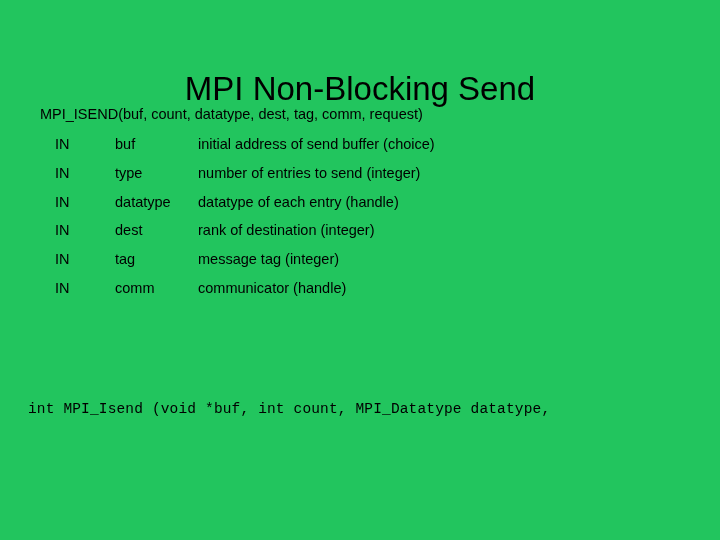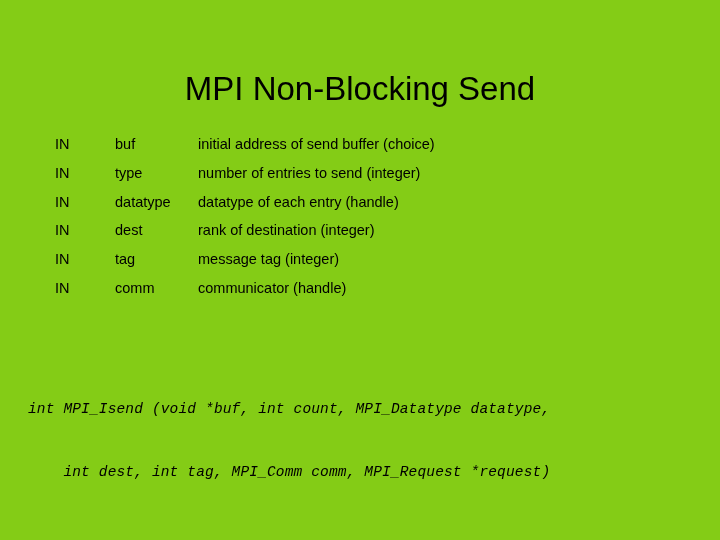--- a/index.html
+++ b/index.html
@@ -12,21 +12,21 @@
     height: 540px;
     position: relative;
     overflow: hidden;
     font-family: "Liberation Sans", sans-serif;
     color: #000000;
     -webkit-font-smoothing: none;
   }
   .slide {
     position: absolute;
     inset: 0;
-    background: #84cc16;
+    background: #22c55e;
   }
 
   
   .slide-title {
     position: absolute;
     left: 0;
     top: 48px;
     width: 720px;
     text-align: center;
     font-family: "Liberation Sans", sans-serif;
@@ -71,33 +71,33 @@
 
   
   .binding {
     position: absolute;
     left: 28px;
     font-family: "Liberation Mono", "DejaVu Sans Mono", monospace;
     font-size: 14.5px;
     line-height: 21px;
     white-space: pre;
     letter-spacing: 0.15px;
-    font-style: italic;
   }
   .binding-c  { top: 357px; }
   .binding-f  { top: 414px; }
   .binding .code-line { display: block; }
 </style>
 </head>
 <body style="background: rgb(255, 255, 255); color: rgb(0, 0, 0);">
 
 <div class="slide">
 
   <h1 class="slide-title">MPI Non-Blocking Send</h1>
 
+  <div class="signature">MPI_ISEND(buf, count, datatype, dest, tag, comm, request)</div>
 
   <table class="param-table">
     <tbody>
       <tr>
         <td class="col-dir">IN</td>
         <td class="col-name">buf</td>
         <td class="col-desc">initial address of send buffer (choice)</td>
       </tr>
       <tr>
         <td class="col-dir">IN</td>
@@ -122,20 +122,19 @@
       <tr>
         <td class="col-dir">IN</td>
         <td class="col-name">comm</td>
         <td class="col-desc">communicator (handle)</td>
       </tr>
     </tbody>
   </table>
 
   <div class="binding binding-c">
     <span class="code-line">int MPI_Isend (void *buf, int count, MPI_Datatype datatype,</span>
-    <span class="code-line">    int dest, int tag, MPI_Comm comm, MPI_Request *request)</span>
   </div>
 
   <div class="binding binding-f">
     
   </div>
 
 </div>
 
 </body></html>

